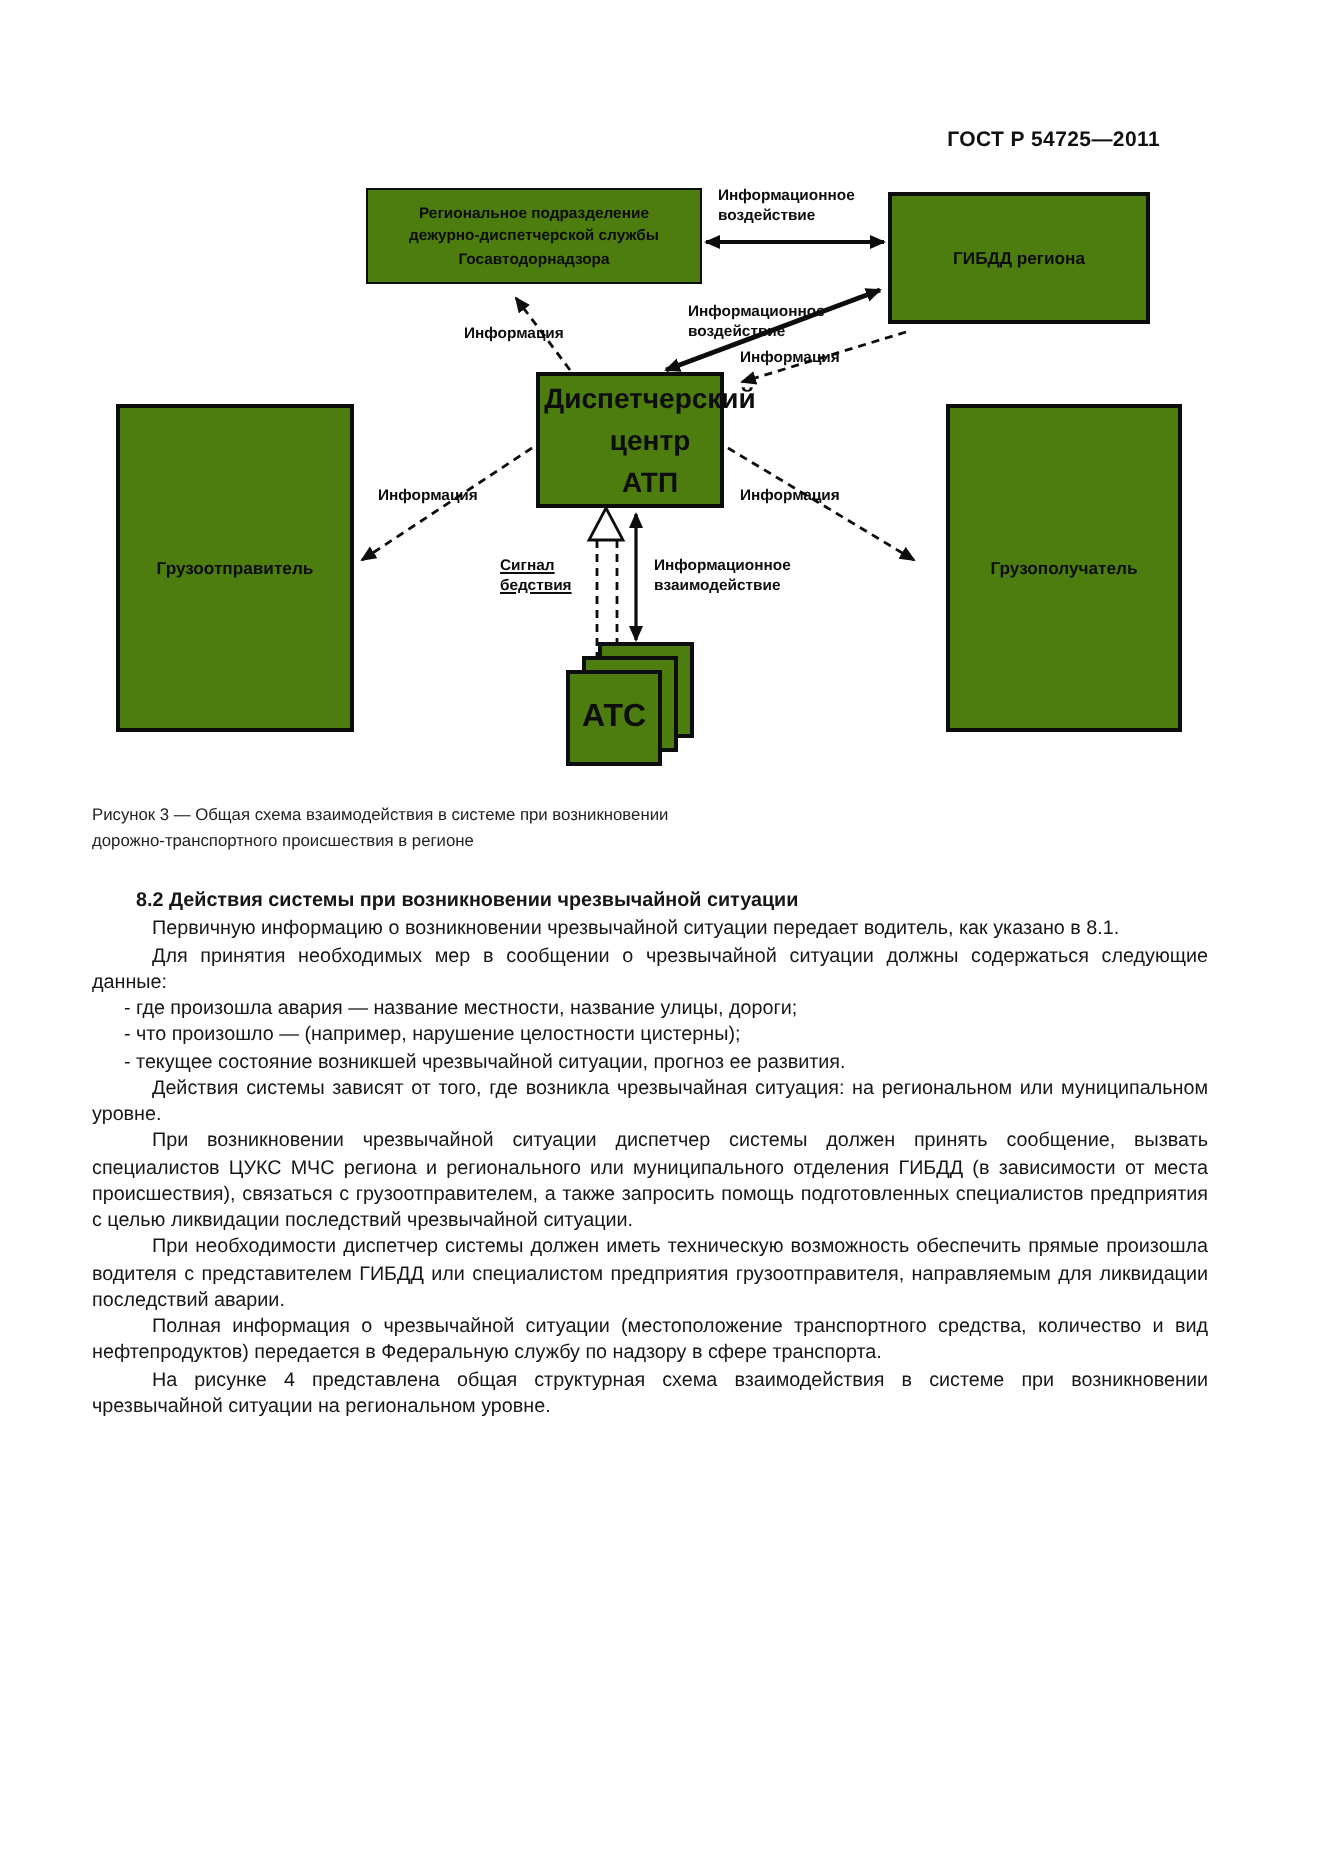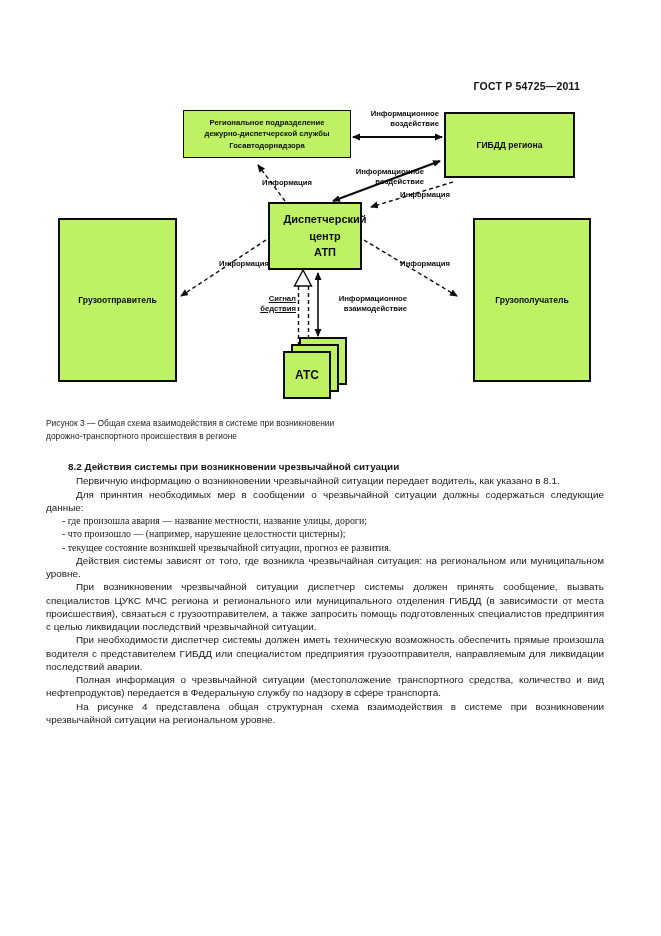--- a/index.html
+++ b/index.html
@@ -1,62 +1,62 @@
 <!DOCTYPE html>
 <html lang="ru"><head>
 <meta charset="utf-8">
 <style>
   html,body { margin:0; padding:0; background:#ffffff; }
   .page {
     position:relative; width:661px; height:790px; background:#ffffff;
-    font-family:"Liberation Sans", sans-serif; color:#111; overflow:hidden;margin-top:16px;
+    font-family:"Liberation Sans", sans-serif; color:#111; overflow:hidden;
   }
   .doc-header {
     position:absolute; top:64px; right:81px;
     font-weight:bold; font-size:10.5px; letter-spacing:.2px;
   }
   
   .diagram { position:absolute; left:40px; top:90px; width:585px; height:305px; }
   .arrows { position:absolute; left:0; top:0; z-index:1; }
   .dbox {
-    position:absolute; border:2px solid #0d0d0d; background:#bef264; box-sizing:border-box;
+    position:absolute; border:2px solid #0d0d0d; background:#4d7c0f; box-sizing:border-box;
     display:flex; align-items:center; justify-content:center; text-align:center;
     font-weight:bold; color:#0d0d0d; z-index:2;
   }
   .pre { white-space:pre-line; }
   .b-regional  { left:143px; top:4px;   width:168px; height:48px; font-size:7.7px; line-height:1.45; border-width:1.8px; }
   .b-gibdd     { left:404px; top:6px;   width:131px; height:66px; font-size:8.6px; }
-  .b-dispatch  { left:228px; top:96px;  width:94px;  height:68px; font-size:11px; line-height:1.5;padding-left:20px; }
+  .b-dispatch  { left:228px; top:96px;  width:94px;  height:68px; font-size:14px; line-height:1.5;padding-left:20px; }
   .b-shipper   { left:18px;  top:112px; width:119px; height:164px; font-size:8.6px; }
   .b-consignee { left:433px; top:112px; width:118px; height:164px; font-size:8.6px; }
   .b-atc3 { left:259px; top:231px; width:48px; height:48px; z-index:2; }
   .b-atc2 { left:251px; top:238px; width:48px; height:48px; z-index:3; }
-  .b-atc1 { left:243px; top:245px; width:48px; height:48px; z-index:4; font-size:12px; }
+  .b-atc1 { left:243px; top:245px; width:48px; height:48px; z-index:4; font-size:16px; }
   .dlabel {
     position:absolute; z-index:2; font-weight:bold; font-size:7.7px; line-height:10px;
-    text-align:right; color:#0d0d0d;
+    text-align:left; color:#0d0d0d;
   }
   .l-impact-top    { left:319px; top:3px;   width:80px; }
   .l-info-regional { left:192px; top:72px;  width:80px; }
   .l-impact-mid    { left:304px; top:61px;  width:80px; }
   .l-info-gibdd    { left:330px; top:84px;  width:80px; }
   .l-info-shipper  { left:149px; top:153px; width:80px; }
   .l-info-consignee{ left:330px; top:153px; width:80px; }
   .l-distress      { left:210px; top:188px; width:46px;text-decoration:underline; }
   .l-interaction   { left:287px; top:188px; width:80px; }
   
   .caption {
     position:absolute; left:46px; top:401px; width:558px;
     text-align:left; font-size:8.4px; line-height:13px; color:#222;
   }
   
   .content { position:absolute; left:46px; top:444px; width:558px; font-size:9.9px; line-height:13.25px; color:#161616; }
   .content .heading { font-size:9.9px; font-weight:bold; margin:0 0 1px 0; text-indent:22px; }
   .para { margin:0; text-indent:30px; text-align:justify; hyphens:manual; }
-  .list-line { margin:0; padding-left:16px; text-align:left;font-family:Liberation Serif, serif; }
+  .list-line { margin:0; padding-left:16px; text-align:left; }
   .page-number { position:absolute; left:570px; top:840px; font-size:9.5px; color:#333; }
 </style>
 </head>
 <body>
 
 <div class="page">
 
   <div class="doc-header">ГОСТ Р 54725—2011</div>
 
   <div class="diagram">

